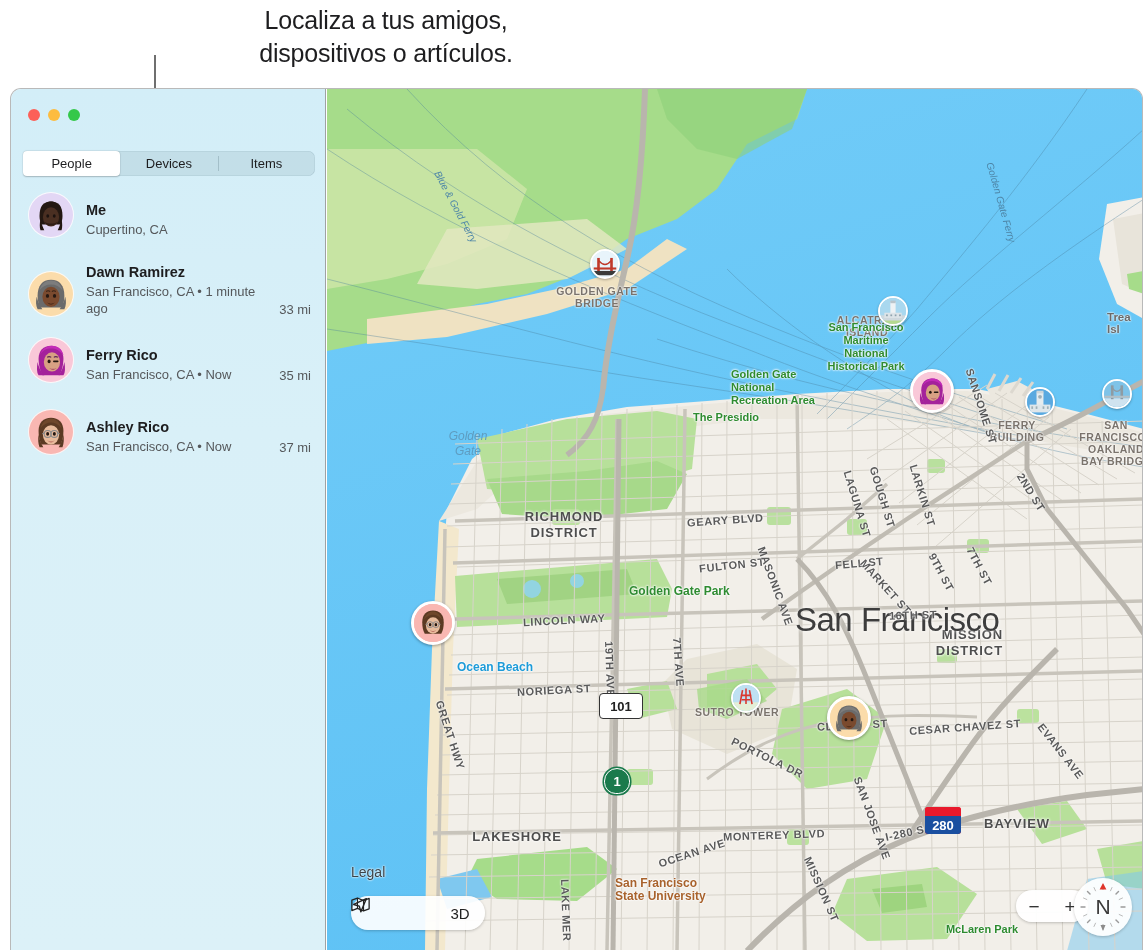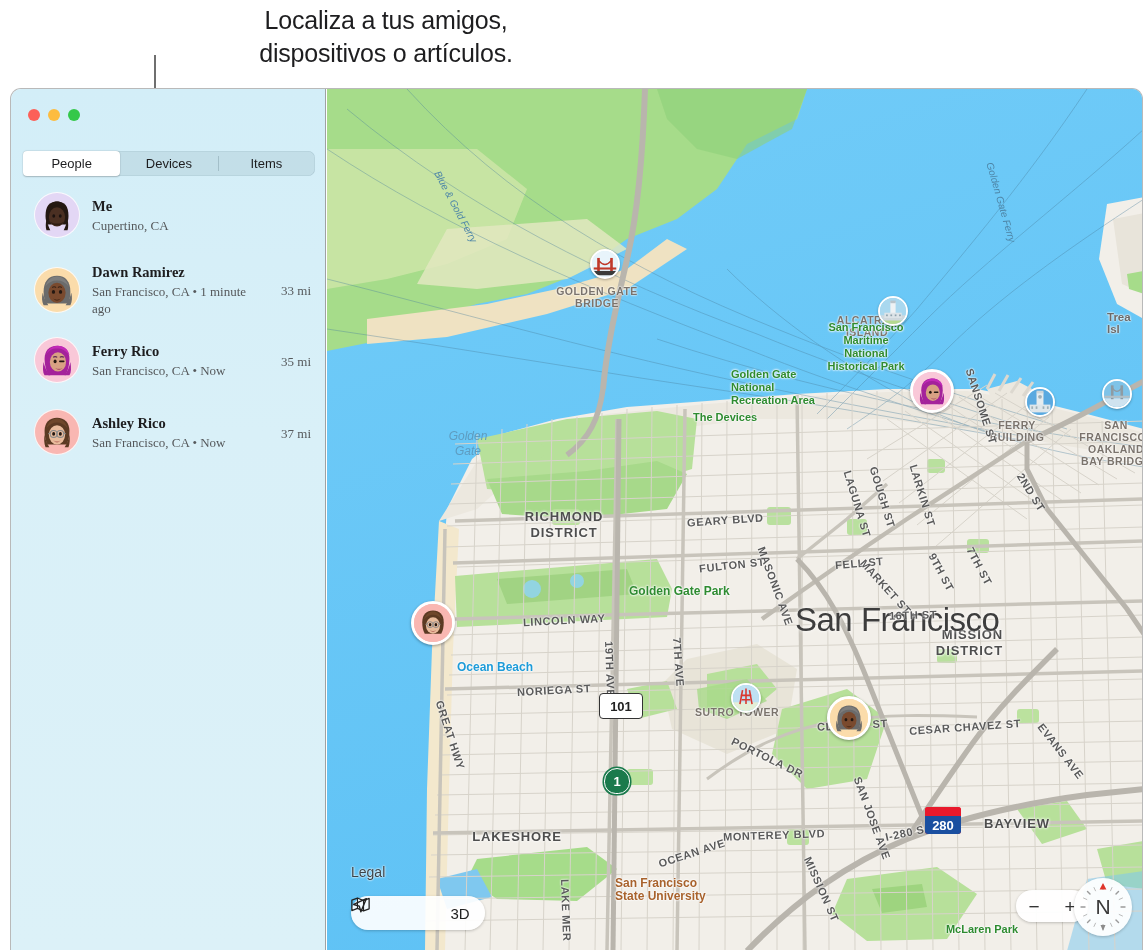--- a/index.html
+++ b/index.html
@@ -77,25 +77,24 @@
   }
   .tab.sep::before {
     content: "";
     position: absolute; left: 0; top: 5px;
     width: 1px; height: 15px;
     background: rgba(90,120,130,0.30);
   }
 
   .people-list { position: absolute; left: 0; top: 103px; width: 100%; }
   .person {
-    display: flex; align-items: center;
-    padding: 0 14px 0 23px;
+    display: flex; align-items: flex-end;
+    padding: 0 14px 0 17px;
     margin-bottom: 21px;
     position: relative;
-    font-family: Liberation Serif, serif;
   }
   .avatar {
     width: 46px; height: 46px; border-radius: 50%;
     flex: 0 0 46px;
     position: relative;
     overflow: hidden;
     border: 1.5px solid rgba(255,255,255,0.85);
   }
   .avatar svg { display: block; width: 100%; height: 100%; }
   .pinfo { margin-left: 12px; flex: 1 1 auto; padding-top: 2px; }
@@ -572,21 +571,21 @@
 BAY BRIDGE</div>
       <div class="mlabel land-label" style="left:355px;top:617px;width:110px;">SUTRO TOWER</div>
 
       <div class="mlabel poi" style="left:478px;top:232px;width:122px;white-space:pre-line;">San Francisco
 Maritime
 National
 Historical Park</div>
       <div class="mlabel poi" style="left:404px;top:279px;width:118px;white-space:pre-line;text-align:left;">Golden Gate
 National
 Recreation Area</div>
-      <div class="mlabel poi" style="left:366px;top:322px;width:100px;text-align:left;">The Devices</div>
+      <div class="mlabel poi" style="left:366px;top:322px;width:100px;text-align:left;">The Presidio</div>
       <div class="mlabel poi" style="left:274px;top:496px;width:130px;text-align:left;font-size:12px;padding-left:28px;">Golden Gate Park</div>
       <div class="mlabel poi poi-blue" style="left:130px;top:572px;width:100px;text-align:left;font-size:12px;">Ocean Beach</div>
       <div class="mlabel poi poi-brown" style="left:288px;top:788px;width:130px;white-space:pre-line;text-align:left;font-size:12px;">San Francisco
 State University</div>
       <div class="mlabel poi" style="left:600px;top:834px;width:110px;text-align:center;font-size:11px;">McLaren Park</div>
 
       <div class="mlabel district" style="left:182px;top:420px;width:110px;white-space:pre-line;">RICHMOND
 DISTRICT</div>
       <div class="mlabel district" style="left:576px;top:538px;width:100px;white-space:pre-line;text-align:right;">MISSION
 DISTRICT</div>

